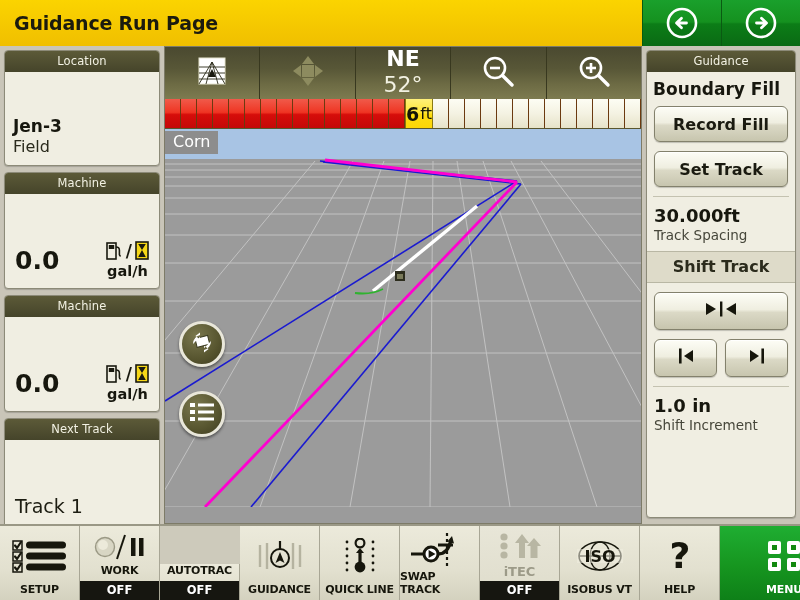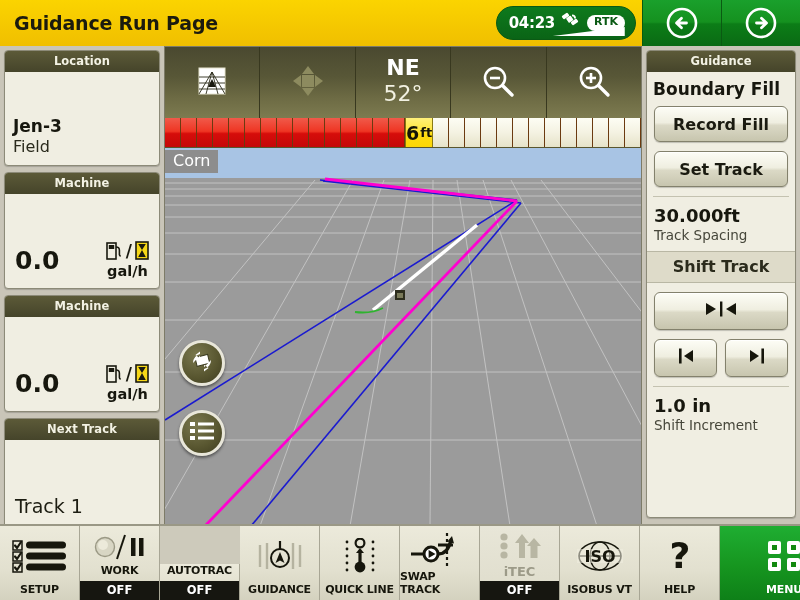--- a/index.html
+++ b/index.html
@@ -52,21 +52,21 @@
     position: absolute; left: 0; top: 46px; width: 164px; height: 478px;
     background: #c9c5b8; padding: 4px 4px 0 4px;
   }
   .card {
     background: #f0eee2; border: 1px solid #8c8a78; border-radius: 4px;
     margin-bottom: 6px; overflow: hidden;
     box-shadow: 0 1px 1px rgba(0,0,0,0.18);
   }
   .card-head {
     background: linear-gradient(to bottom, #5c5a38 0%, #45442a 100%);
-    color: #f3f2e4; font-size: 11.5px; font-weight: bold;
+    color: #f3f2e4; font-size: 11.5px; font-weight: normal;
     text-align: center; padding: 3px 0 4px; letter-spacing: 0.1px;
   }
   .card-body { padding: 6px 8px 8px; margin-top: 39px; }
   .loc-name { font-size: 17px; font-weight: bold; color: #17170e; line-height: 1.15; }
   .loc-sub { font-size: 16px; color: #2a2a1c; line-height: 1.25; }
   .machine-row { display: flex; align-items: center; justify-content: space-between; padding: 2px 2px 0; }
   .machine-val { font-size: 25px; font-weight: bold; color: #17170e; }
   .machine-unit { text-align: center; }
   .unit-icons { display: flex; align-items: center; justify-content: center; gap: 2px; height: 20px; }
   .unit-slash { font-size: 17px; font-weight: bold; color: #17170e; margin: 0 1px; }
@@ -107,21 +107,21 @@
   .shift-row { display: flex; gap: 8px; margin: 0 7px 9px; }
   .shift-row .btn { flex: 1; height: 38px; }
   .shift-wide { height: 38px; margin: 0 7px 9px; }
 
   
   .center {
     position: absolute; left: 164px; top: 46px; width: 478px; height: 478px;
     background: #9b9b9b; border: 1px solid #7d7b68;
   }
   .map-toolbar {
-    height: 71px; display: flex;
+    height: 52px; display: flex;
     background: linear-gradient(to bottom, #4a4930 0%, #585737 42%, #6d6b44 72%, #7d7b50 100%);
   }
   .tb-cell {
     flex: 1; display: flex; flex-direction: column;
     align-items: center; justify-content: center;
     border-right: 1px solid #38381f; cursor: pointer;
   }
   .tb-cell:last-child { border-right: none; }
   .heading-main { color: #fff; font-size: 22px; font-weight: bold; line-height: 1; }
   .heading-sub { color: #f2f1e2; font-size: 22px; line-height: 1.25; margin-top: 1px; }
@@ -132,21 +132,21 @@
   .lb-seg { width: 15px; height: 100%; margin-right: 1px; }
   .lb-on { background: linear-gradient(to bottom, #f05a4a 0%, #ef3523 46%, #d60d0a 54%, #c40808 100%); }
   .lb-off { background: linear-gradient(to bottom, #fdfdf4 0%, #f4f2e2 50%, #e6e3c9 100%); }
   .lb-center {
     width: 90px; height: 100%;
     background: linear-gradient(to bottom, #fff07a 0%, #ffe536 48%, #fddc12 52%, #fcd606 100%);
     display: flex; align-items: center; justify-content: center;
     border-left: 1px solid #8a7a10; border-right: 1px solid #8a7a10;
   }
   .lb-dist { font-size: 19px; font-weight: bold; color: #141408; }
-  .lb-unit { font-size: 13px; font-weight: bold; color: #141408; margin-left: 1px; }
+  .lb-unit { font-size: 16px; font-weight: normal; color: #141408; margin-left: 1px; }
 
   
   .map-view { position: relative; width: 100%; height: 378px; overflow: hidden; background: #9b9b9b; }
   .sky { position: absolute; left: 0; top: 0; width: 100%; height: 30px; background: #a8c4e4; }
   .crop-tag {
     position: absolute; left: 0; top: 2px; background: #8d8d8d;
     color: #ffffff; font-size: 16px; padding: 1px 8px 3px; z-index: 5;
   }
   .map-svg { position: absolute; left: 0; top: 0; }
   .map-fab {
@@ -185,35 +185,20 @@
   .itec-word { font-size: 13px; font-weight: bold; color: #9c9a88; padding-bottom: 2px; }
 </style>
 </head>
 <body>
 
 <div id="app">
 
   <div class="header">
     <div class="header-title">Guidance Run Page</div>
 
-    <div class="status-pill">
-      <span class="status-time">04:23</span>
-      <span class="sat-icon">
-        <svg width="22" height="24" viewBox="0 0 22 24">
-          <g fill="#ffffff">
-            <rect x="2" y="3" width="7" height="4" rx="1" transform="rotate(-35 5.5 5)"></rect>
-            <rect x="11" y="9" width="7" height="4" rx="1" transform="rotate(-35 14.5 11)"></rect>
-            <rect x="7" y="5.5" width="5.5" height="5.5" rx="0.8" transform="rotate(-35 9.7 8.2)"></rect>
-            <path d="M12 3.5 q4 0 4 4 l-1.8 0 q0-2.2-2.2-2.2 z"></path>
-          </g>
-        </svg>
-      </span>
-      <span class="rtk-badge">RTK</span>
-      <span class="sat-ramp"></span>
-    </div>
 
     <div class="nav-btn">
       <span>
         <svg width="34" height="34" viewBox="0 0 34 34">
           <circle cx="17" cy="17" r="14" fill="none" stroke="#ffffff" stroke-width="2.6"></circle>
           <path d="M21.5 17 H12.5 M16.5 12.2 L11.5 17 L16.5 21.8" fill="none" stroke="#fff" stroke-width="2.8" stroke-linecap="round" stroke-linejoin="round"></path>
         </svg>
       </span>
     </div>
     <div class="nav-btn">

